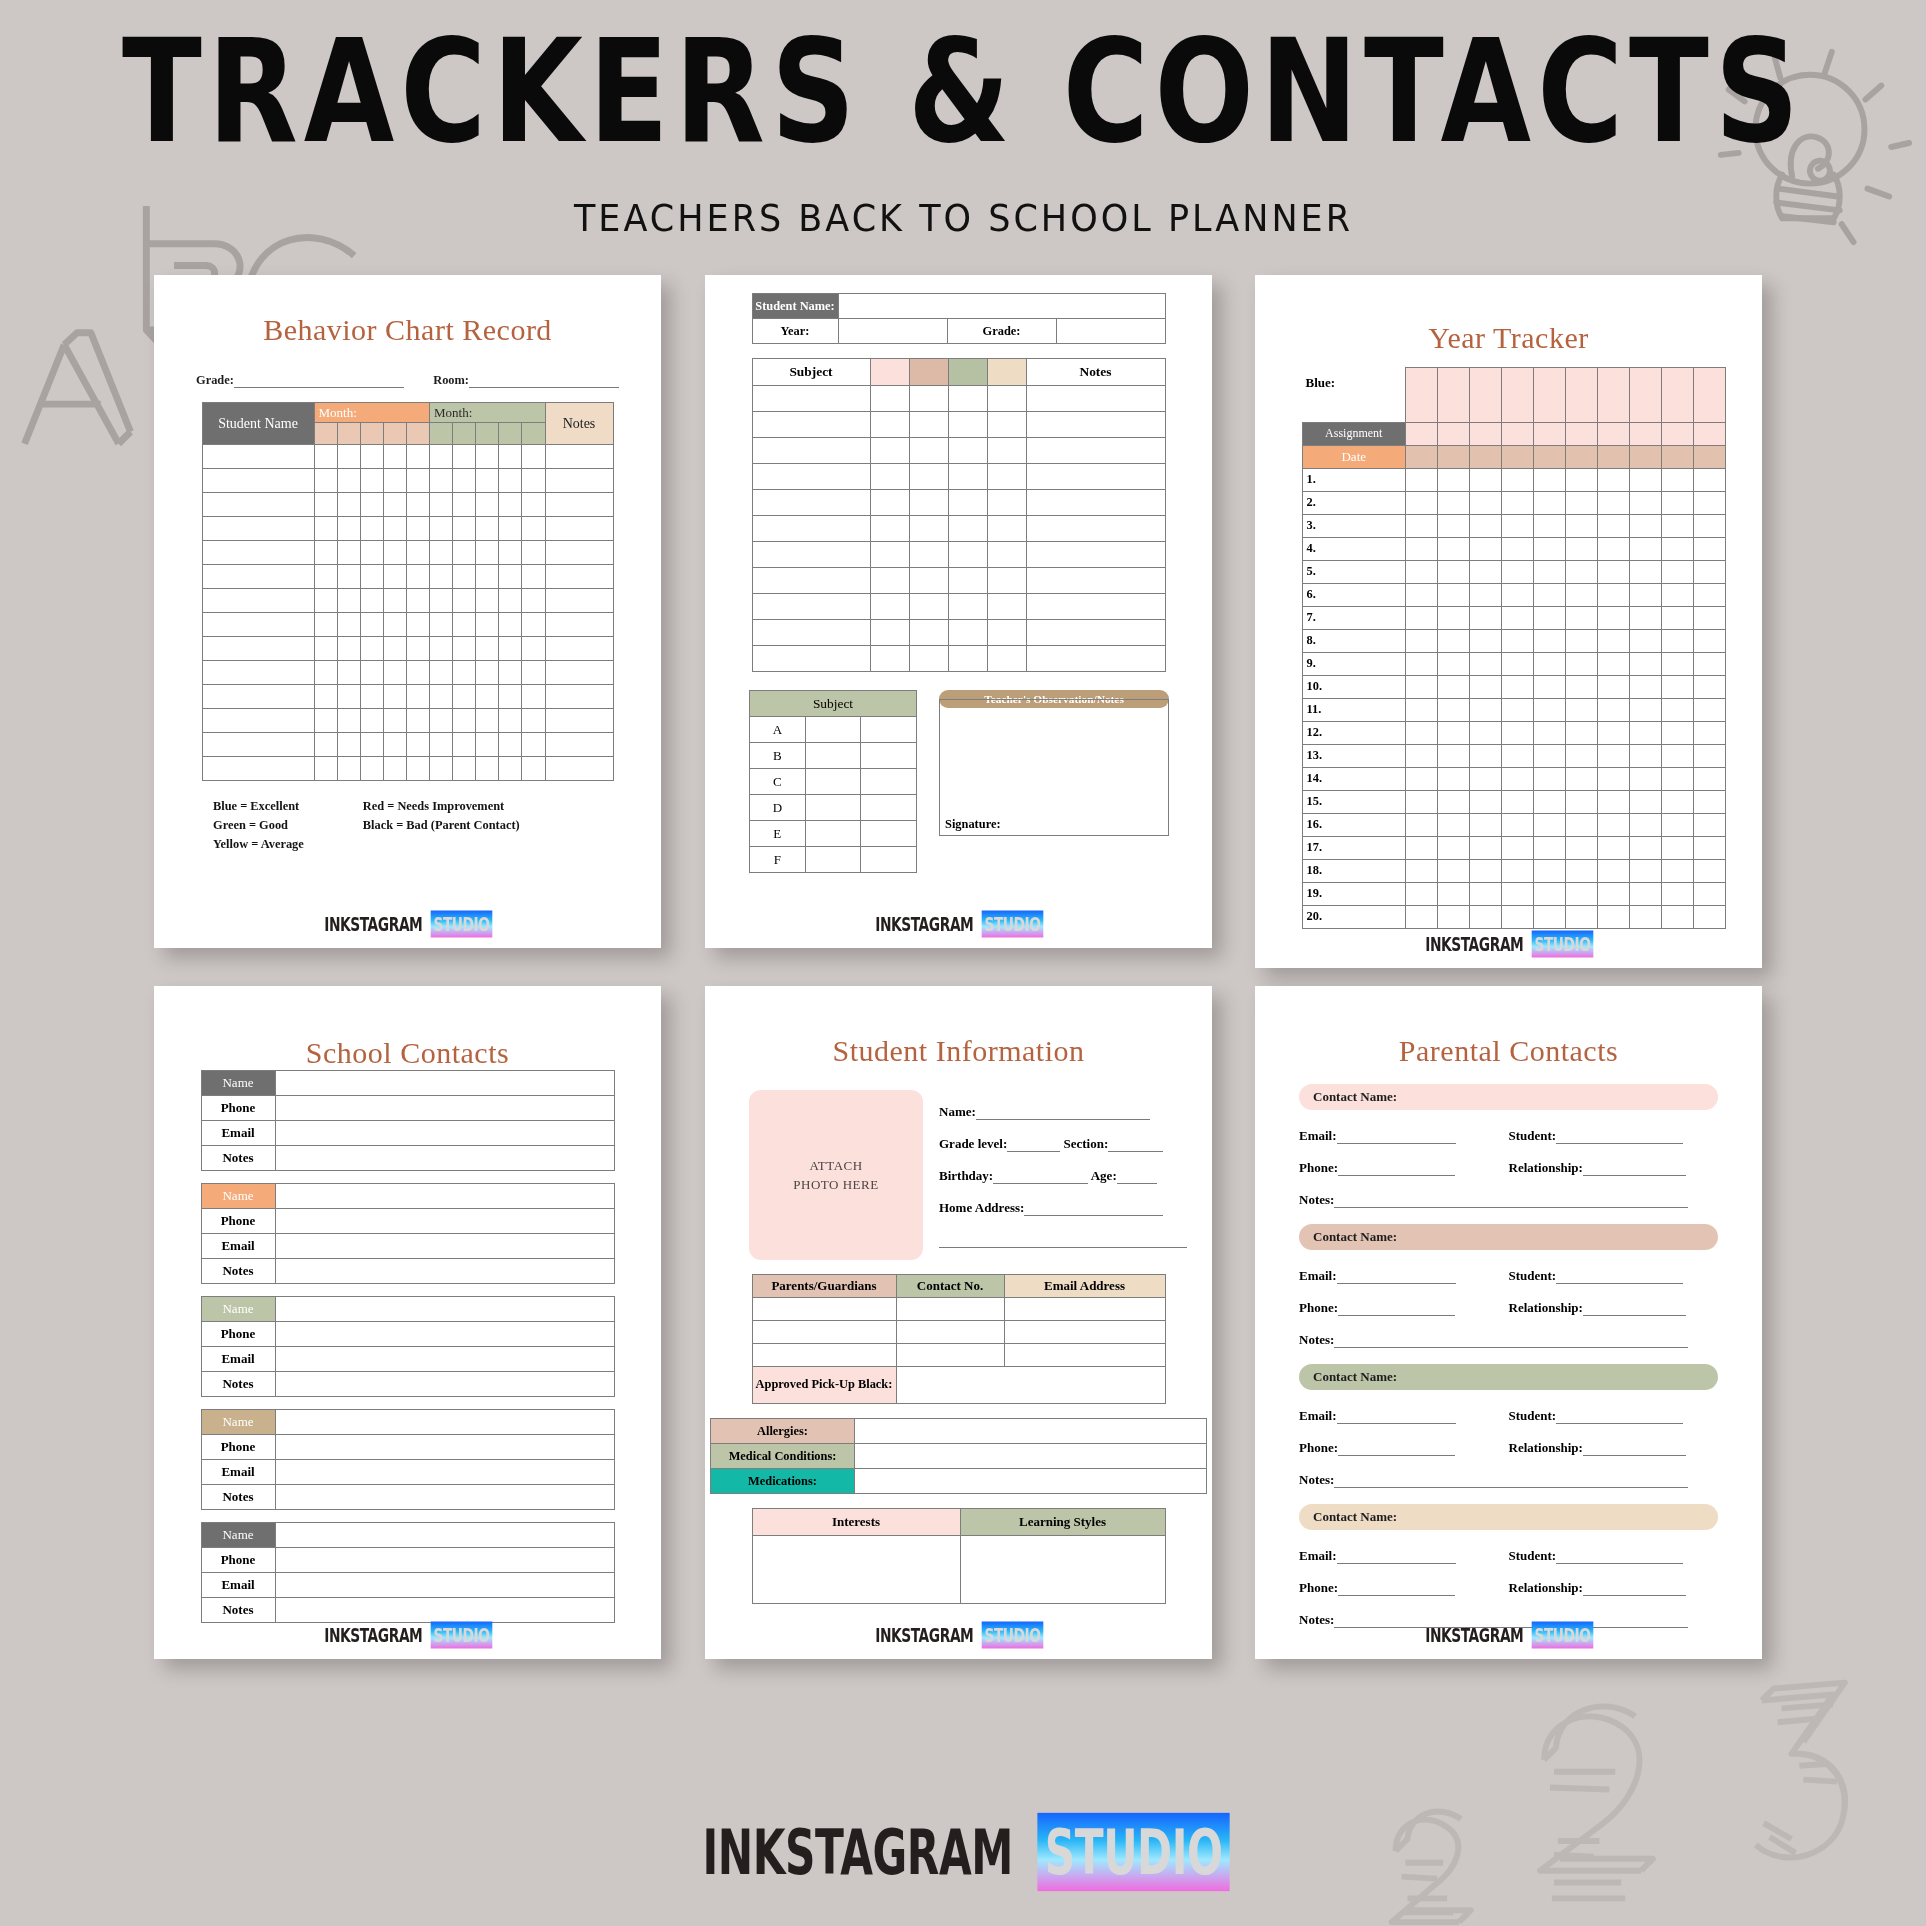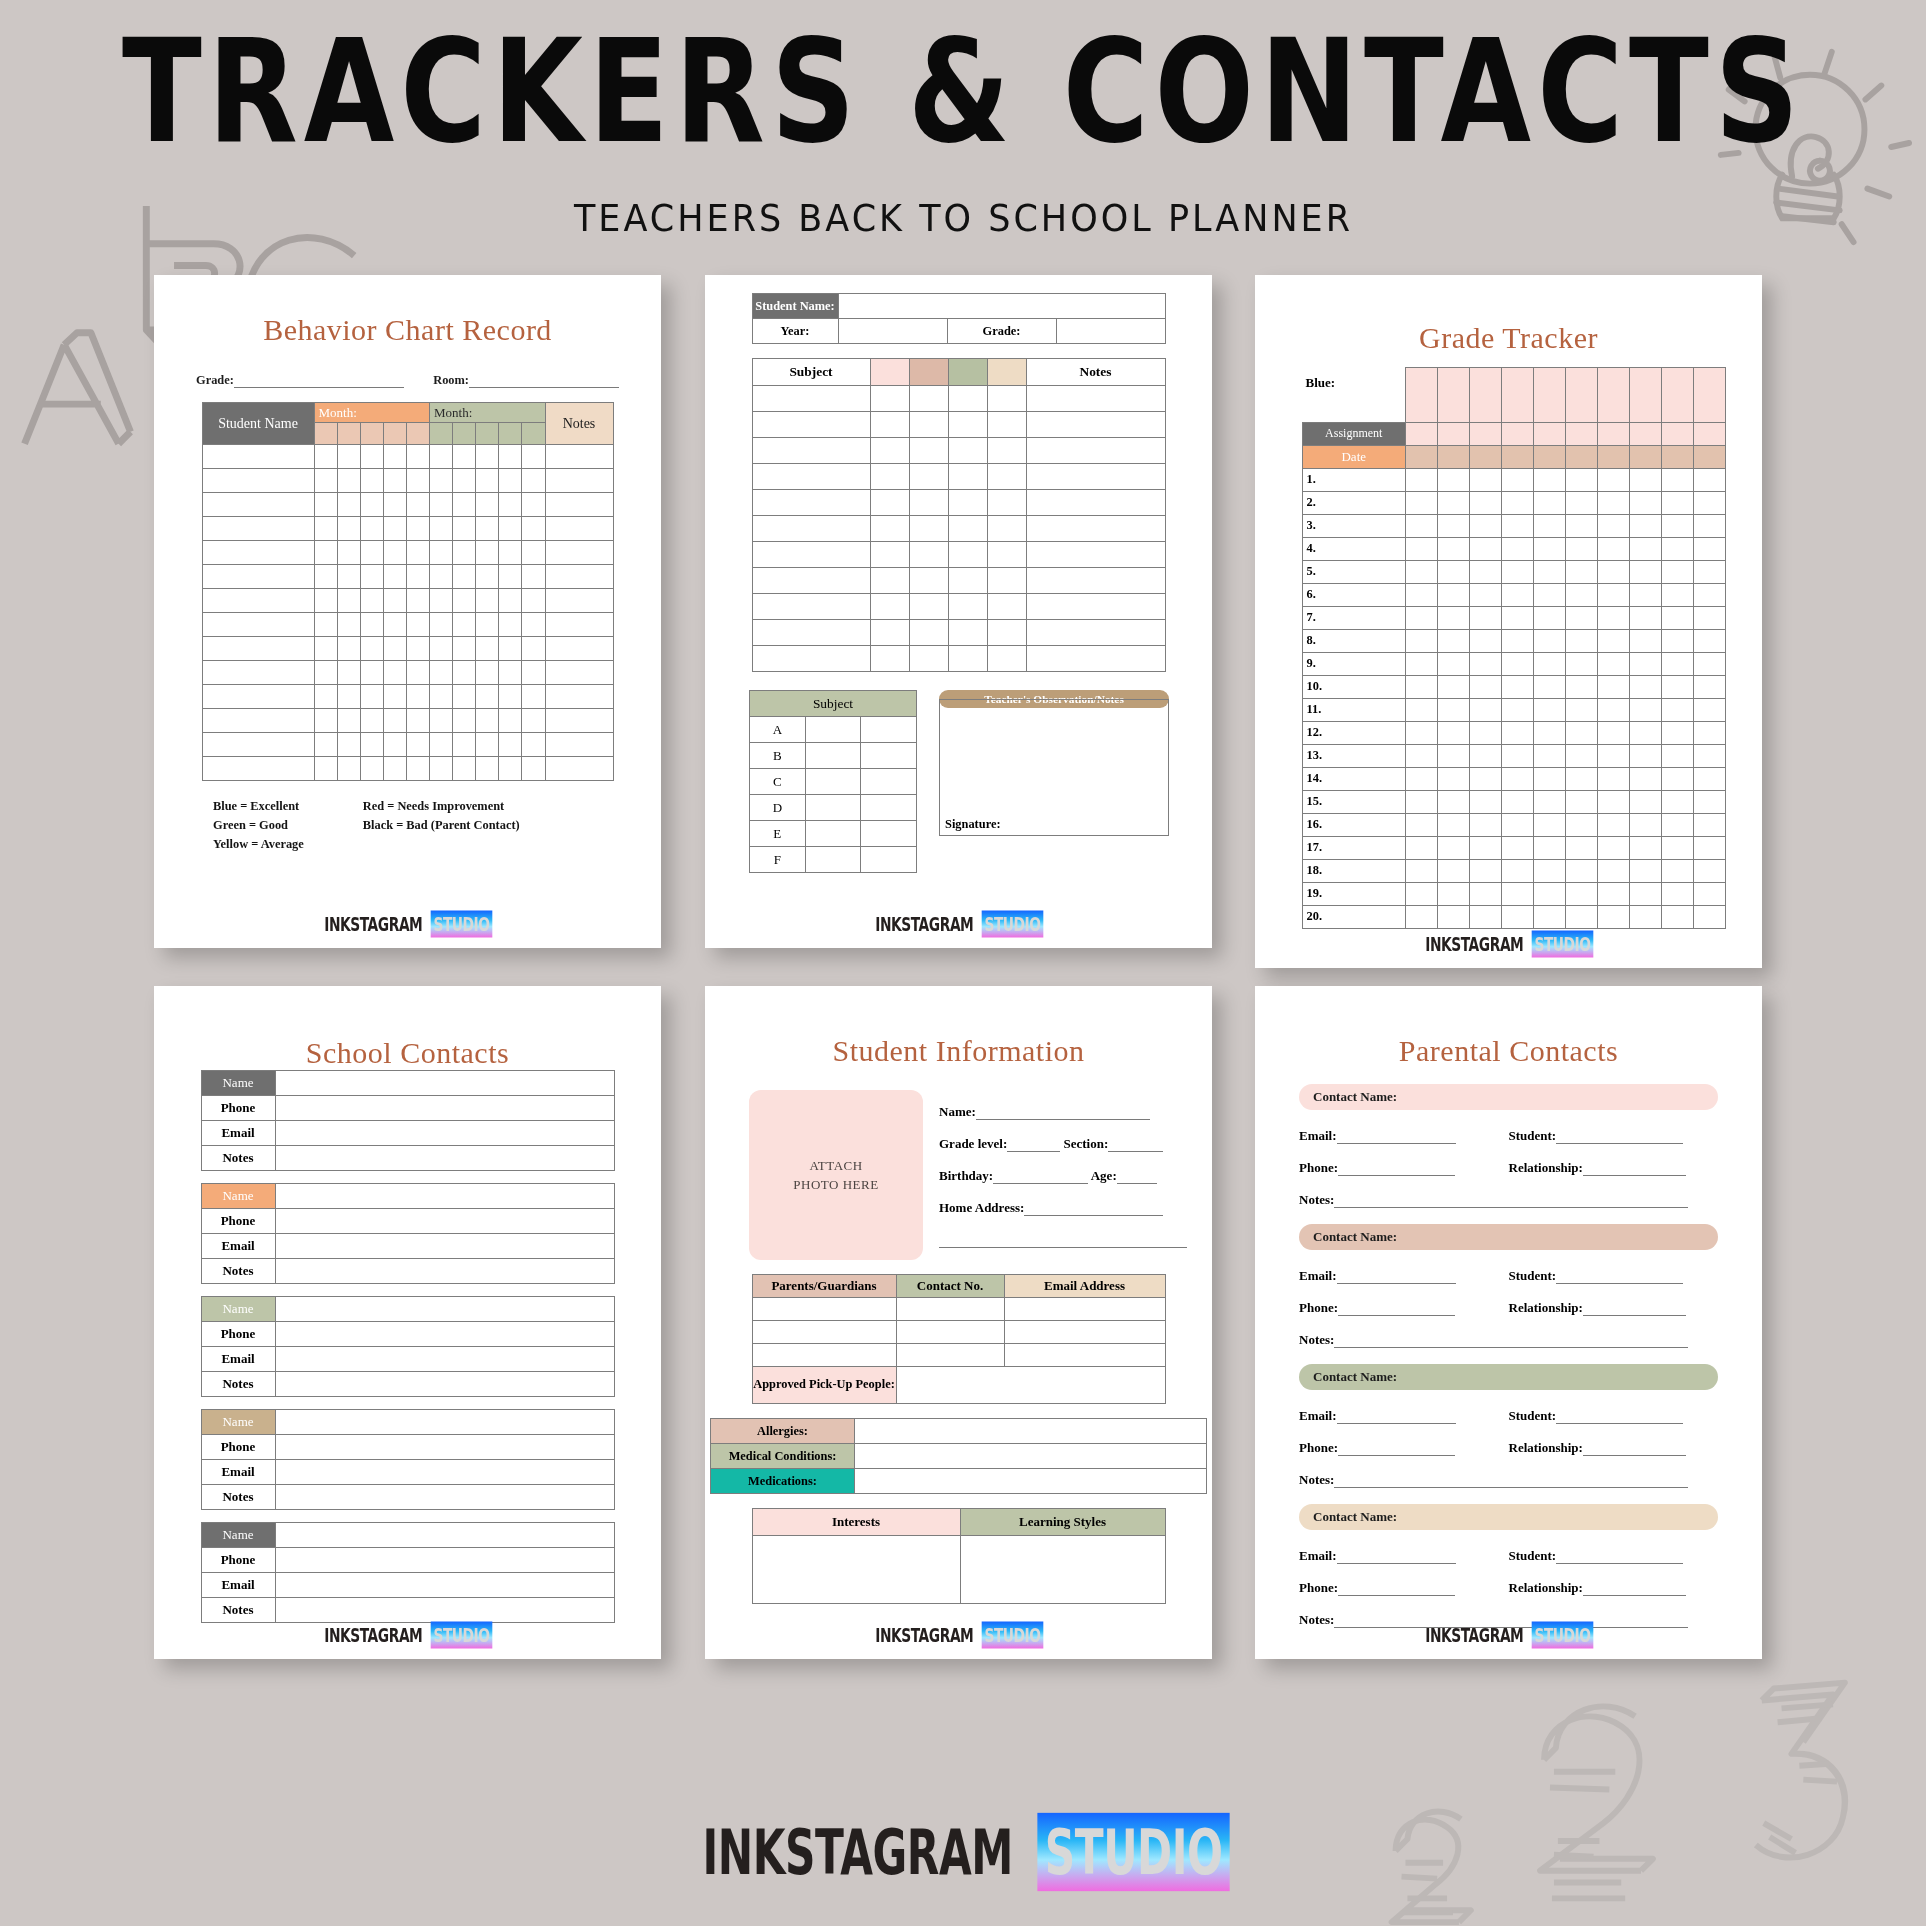--- a/index.html
+++ b/index.html
@@ -580,21 +580,21 @@
       </div>
     </div>
   </div>
   <div class="logo sheet-logo">
     <span class="lg1">INKSTAGRAM</span>
     <span class="lg2">STUDIO</span>
   </div>
 </div>
 
 <div class="sheet" id="s3">
-  <div class="sheet-title">Grade Tracker</div>
+  <div class="sheet-title">Year Tracker</div>
   <div class="gt-wrap">
     <div class="gt-class">Blue:</div>
     <table class="grid gt-tbl" id="gt-tbl">
         <tbody>
           <tr>
             <td class="gt-empty" style="width:103px;height:42px"></td>
             <td class="gt-vhead" rowspan="2" style="width:31px"></td>
             <td class="gt-vhead" rowspan="2" style="width:31px"></td>
             <td class="gt-vhead" rowspan="2" style="width:31px"></td>
             <td class="gt-vhead" rowspan="2" style="width:31px"></td>
@@ -1044,21 +1044,21 @@
           <td></td>
           <td></td>
           <td></td>
         </tr>
         <tr>
           <td></td>
           <td></td>
           <td></td>
         </tr>
         <tr>
-          <td class="pick">Approved Pick-Up People:</td>
+          <td class="pick">Approved Pick-Up Black:</td>
           <td colspan="2"></td>
         </tr>
       </tbody>
     </table>
   <table class="grid med-tbl" id="si-med">
       <tbody>
         <tr>
           <td style="width:143px;background:#e2c2b3">Allergies:</td>
           <td></td>
         </tr>

